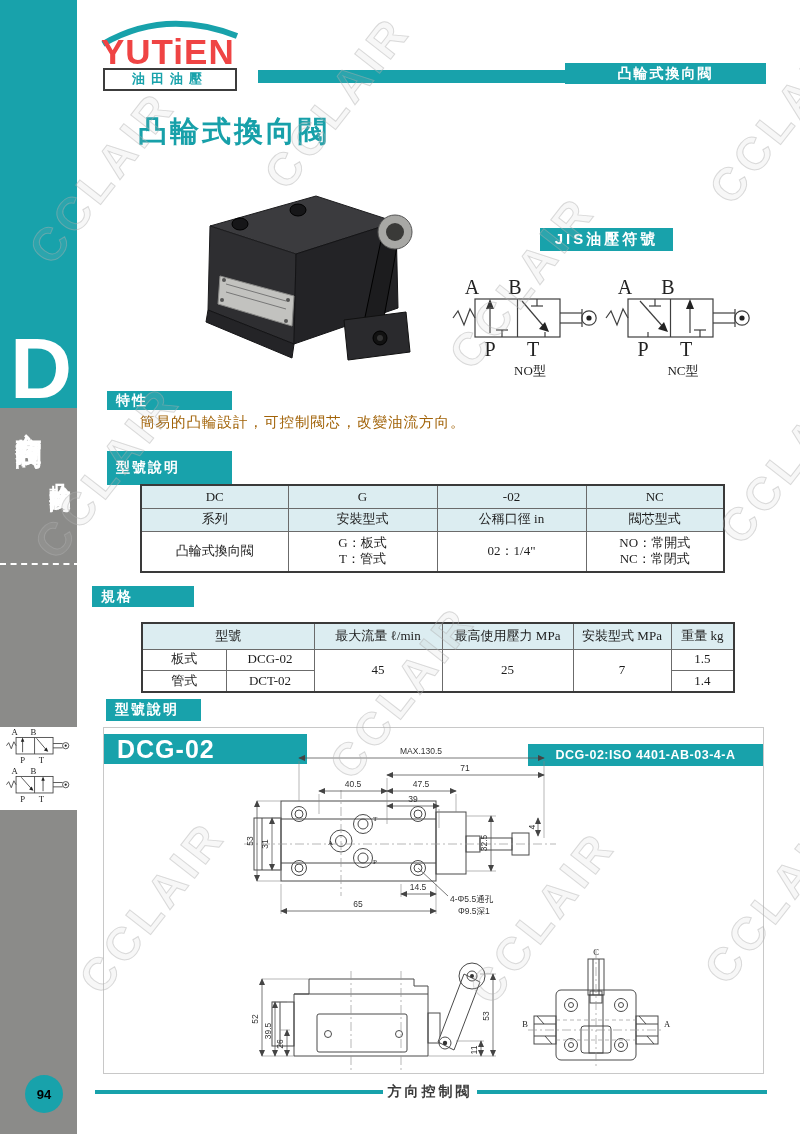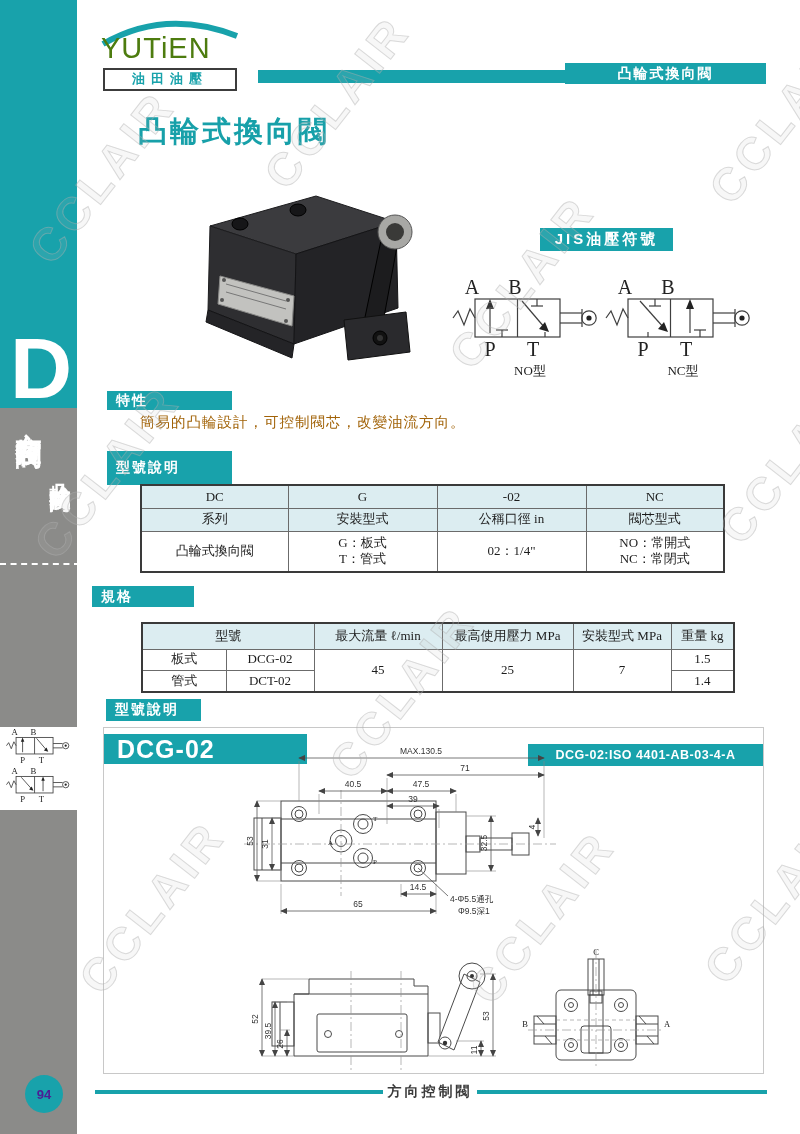--- a/index.html
+++ b/index.html
@@ -10,21 +10,21 @@
   .teal-col{left:0;top:0;width:77px;height:408px;background:#18a2ab;}
   .gray1{left:0;top:408px;width:77px;height:319px;background:#8b8b89;}
   .gray2{left:0;top:810px;width:77px;height:324px;background:#8b8b89;}
   .side-dash{left:0;top:563px;width:80px;border-top:2px dashed #fff;}
   .side-letter{left:10px;top:330px;font-size:86px;font-weight:900;color:#fff;line-height:0.9;}
   .vtext{writing-mode:vertical-rl;text-orientation:upright;color:#fff;font-weight:700;}
   .side-cat{left:12px;top:412px;font-size:26px;letter-spacing:3px;}
   .side-sub{left:46px;top:466px;font-size:21px;letter-spacing:2px;}
   
   .logo-wrap{left:95px;top:14px;width:152px;height:74px;}
-  .brand{position:absolute;left:6px;top:18px;font-size:29px;font-weight:400;color:#4d7c0f;letter-spacing:1px;}
+  .brand{position:absolute;left:6px;top:18px;font-size:35px;font-weight:700;color:#ef4444;letter-spacing:1px;}
   .brand-box{position:absolute;left:8px;top:54px;width:130px;height:19px;border:2px solid #3c3c3c;
              display:flex;align-items:flex-start;justify-content:center;}
   .brand-sub{font-size:13px;font-weight:700;color:#18a2ab;letter-spacing:6px;}
   .hdr-rule{left:258px;top:70px;width:307px;height:13px;background:#18a2ab;}
   .hdr-banner{left:565px;top:63px;width:201px;height:21px;background:#18a2ab;color:#fff;
               display:flex;align-items:center;justify-content:center;font-size:14px;font-weight:700;letter-spacing:2px;}
   .page-title{left:138px;top:112px;font-size:29px;font-weight:800;color:#17a0a9;letter-spacing:3px;}
   
   .badge{background:#18a2ab;color:#fff;font-size:14px;font-weight:700;letter-spacing:2px;
          display:flex;align-items:center;padding-left:9px;}
@@ -48,21 +48,21 @@
   
   .panel{left:103px;top:727px;width:659px;height:345px;border:1px solid #c8c8c8;background:#fff;}
   .panel-model{position:absolute;left:0;top:6px;width:190px;height:30px;background:#18a2ab;color:#fff;
                font-size:25px;font-weight:800;display:flex;align-items:center;padding-left:13px;letter-spacing:1px;}
   .panel-iso{position:absolute;left:424px;top:16px;width:235px;height:22px;background:#18a2ab;color:#fff;
              font-size:12.5px;font-weight:700;display:flex;align-items:center;justify-content:center;letter-spacing:0.5px;}
   
   .foot-rule{top:1090px;height:4px;background:#18a2ab;}
   .foot-label{left:373px;top:1083px;width:114px;text-align:center;font-size:14px;font-weight:600;
               color:#3a3a3a;letter-spacing:3px;}
-  .page-num{left:25px;top:1075px;width:38px;height:38px;border-radius:50%;background:#18a2ab;color:#4c1d95;
+  .page-num{left:25px;top:1075px;width:38px;height:38px;border-radius:50%;background:#18a2ab;color:#000000;
             display:flex;align-items:center;justify-content:center;font-size:13px;font-weight:700;}
   
   .wm{position:absolute;font-size:46px;font-weight:800;letter-spacing:5px;color:rgba(190,190,190,0.12);
       -webkit-text-stroke:1px rgba(175,175,175,0.45);transform:rotate(-52deg);pointer-events:none;z-index:9;}
   .features-text{left:140px;top:413px;font-family:"Liberation Serif","DejaVu Serif",serif;
                  font-size:14.5px;color:#a16207;letter-spacing:1px;}
 </style>
 </head>
 <body>
 

